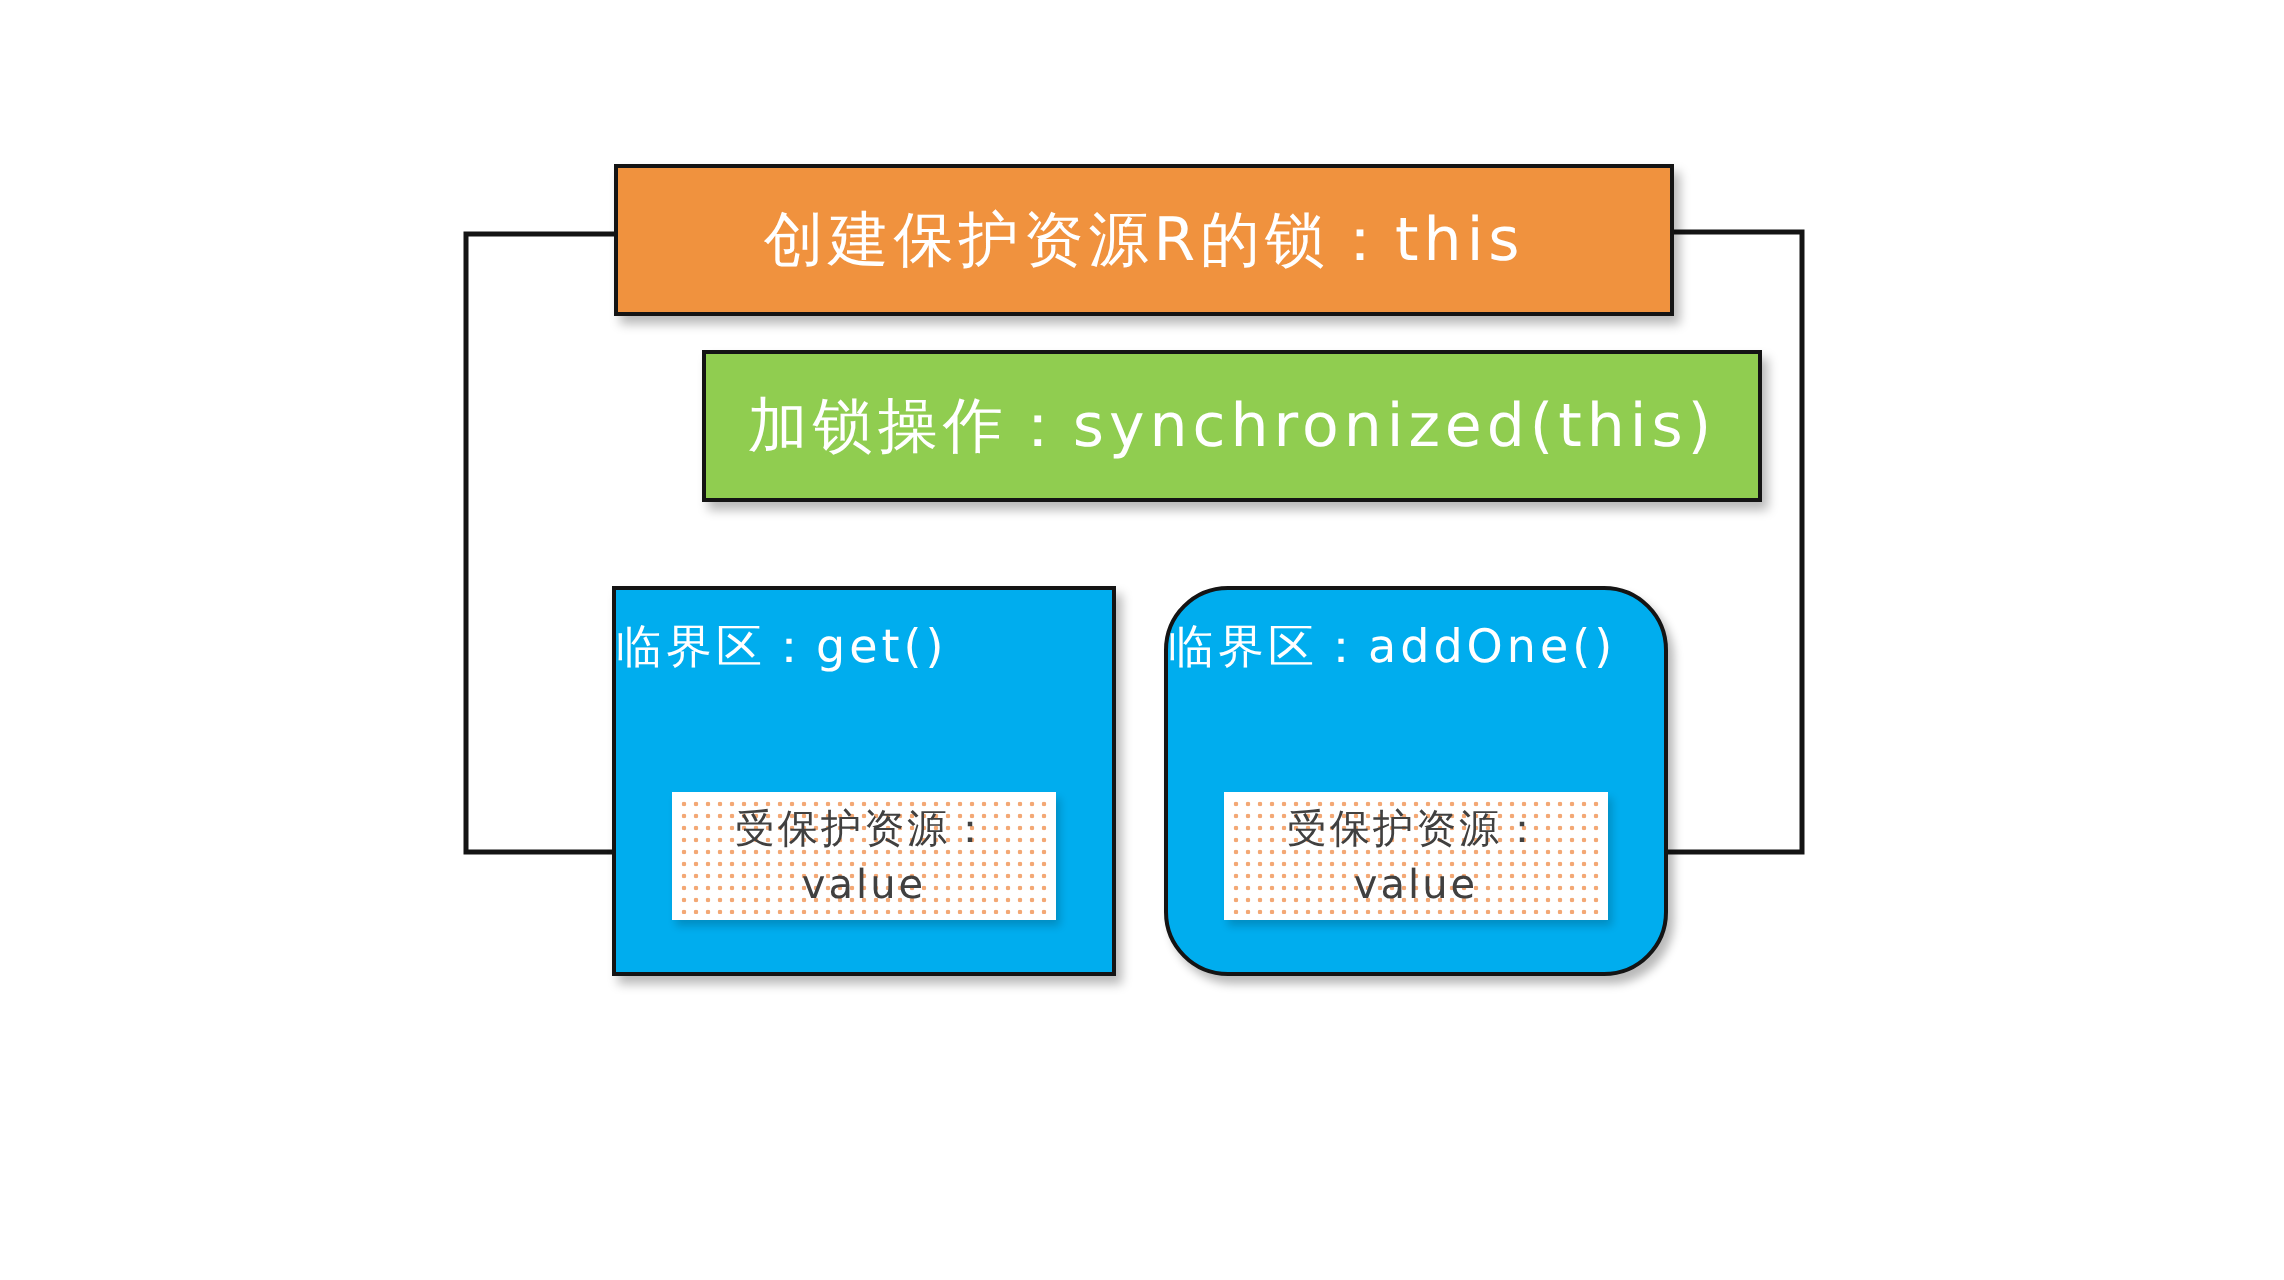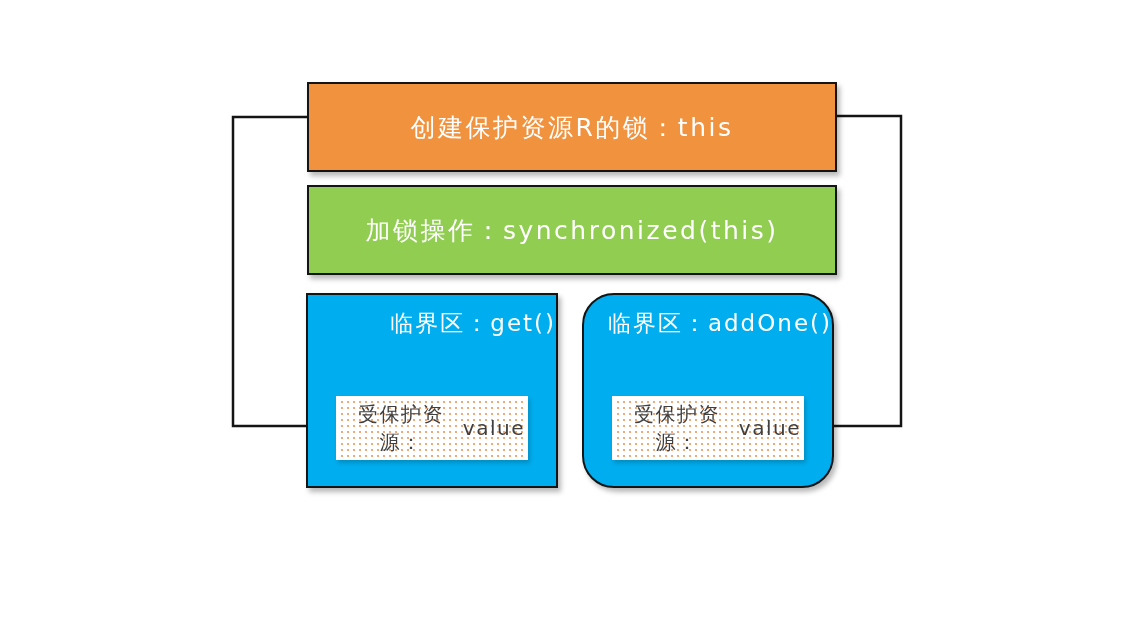--- a/index.html
+++ b/index.html
@@ -39,58 +39,58 @@
     color: #ffffff;
     display: flex;
     align-items: center;
     justify-content: center;
     text-align: center;
     letter-spacing: 2.5px;
   }
   .banner {
     left: 307px;
     width: 530px;
-    height: 90px;
-    font-size: 25px;
+    height: 76px;
+    font-size: 30px;
   }
   .orange { top: 82px; background: var(--orange, #F0923E); }
-  .green-lock { top: 185px; background: var(--green, #90CD50); }
+  .green-lock { top: 175px; background: var(--green, #90CD50); margin-left: 44px; }
   .green-unlock { top: 515px; background: var(--green, #90CD50); }
   .blue {
     top: 293px;
     width: 252px;
     height: 195px;
     background: var(--blue, #00ADEE);
     display: block;
   }
   .blue-left { left: 306px; }
   .blue-right { left: 582px; border-radius: 32px; }
   .cs-title {
     margin-top: 13px;
-    text-align: right;
+    text-align: left;
     font-size: 23px;
     letter-spacing: 2px;
     color: #ffffff;
   }
   .resource-box {
     position: absolute;
     left: 50%;
     top: 101px;
     transform: translateX(-50%);
     width: 192px;
     height: 64px;
     box-sizing: border-box;
     border: 3px solid #ffffff;
     background-color: #ffffff;
     background-image: radial-gradient(circle, var(--dot, rgba(240,146,62,0.55)) 1px, rgba(0,0,0,0) 1.3px);
     background-size: 6px 6px;
     box-shadow: 2px 3px 4px rgba(0,0,0,0.18);
     color: var(--inner_text, #404040);
     display: flex;
-    flex-direction: row;
+    flex-direction: column;
     align-items: center;
     justify-content: center;
     font-size: 20px;
     line-height: 28px;
     letter-spacing: 1.5px;
     text-align: center;
   }
 </style>
 </head>
 <body>

